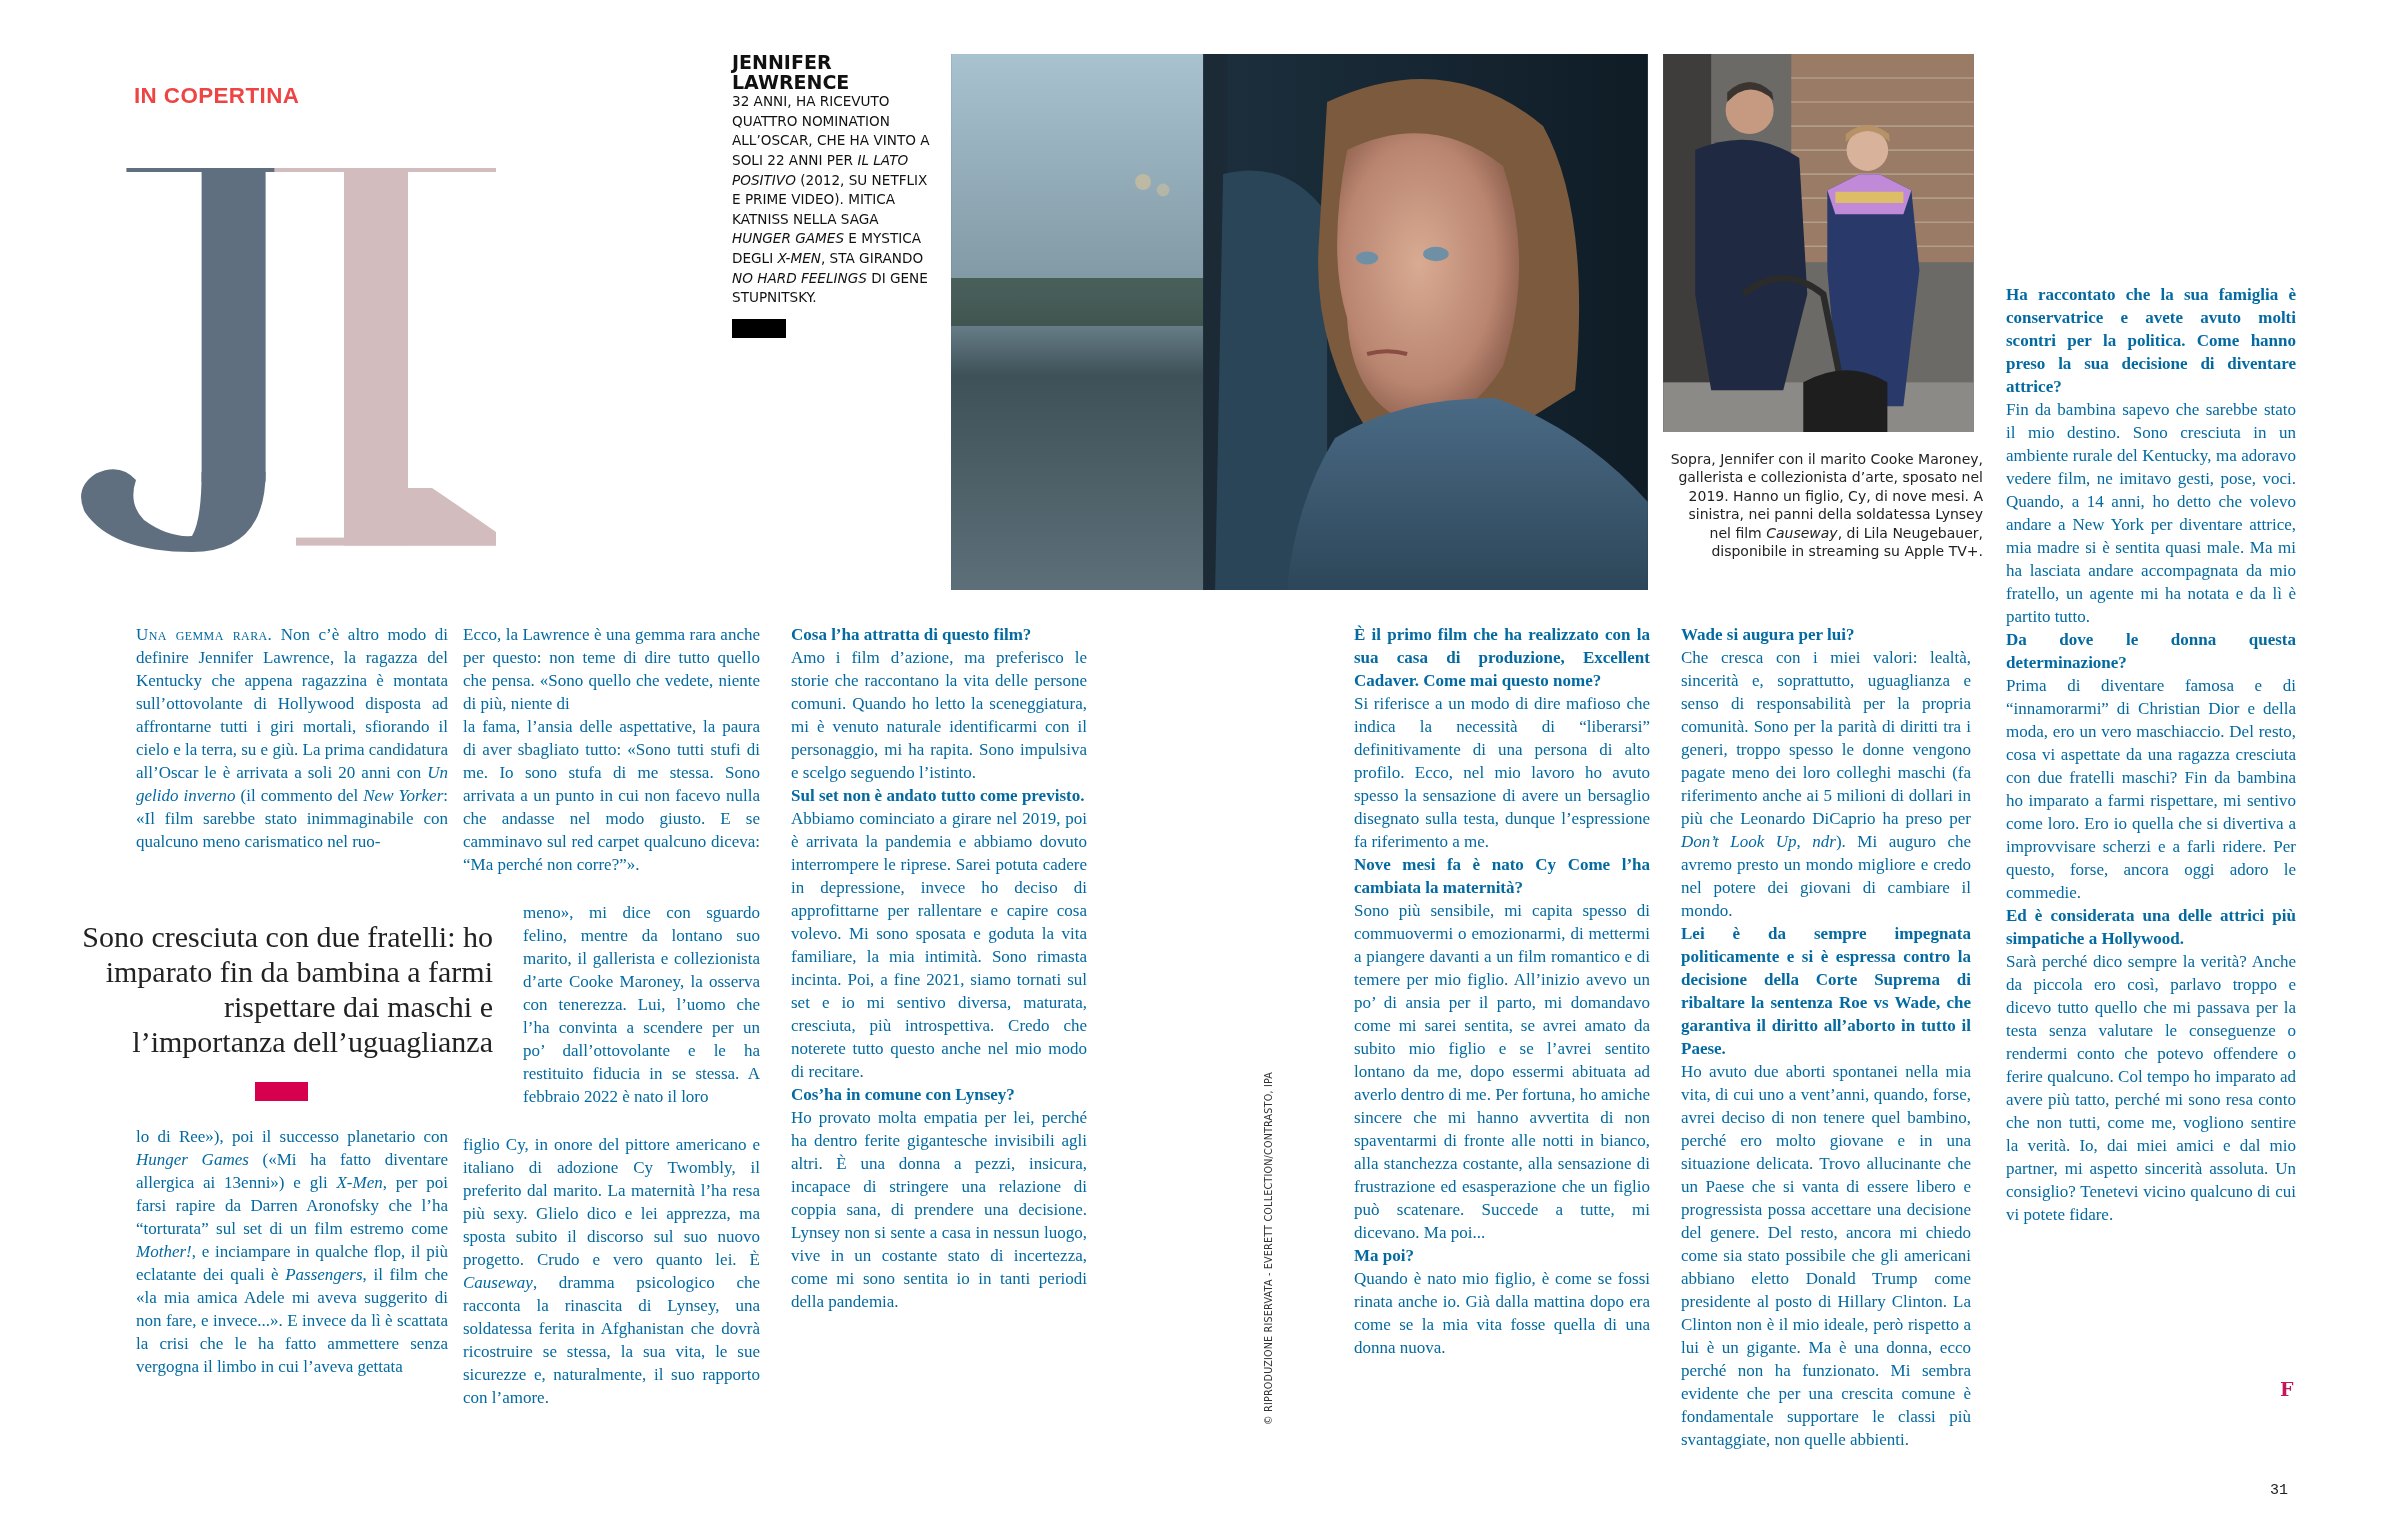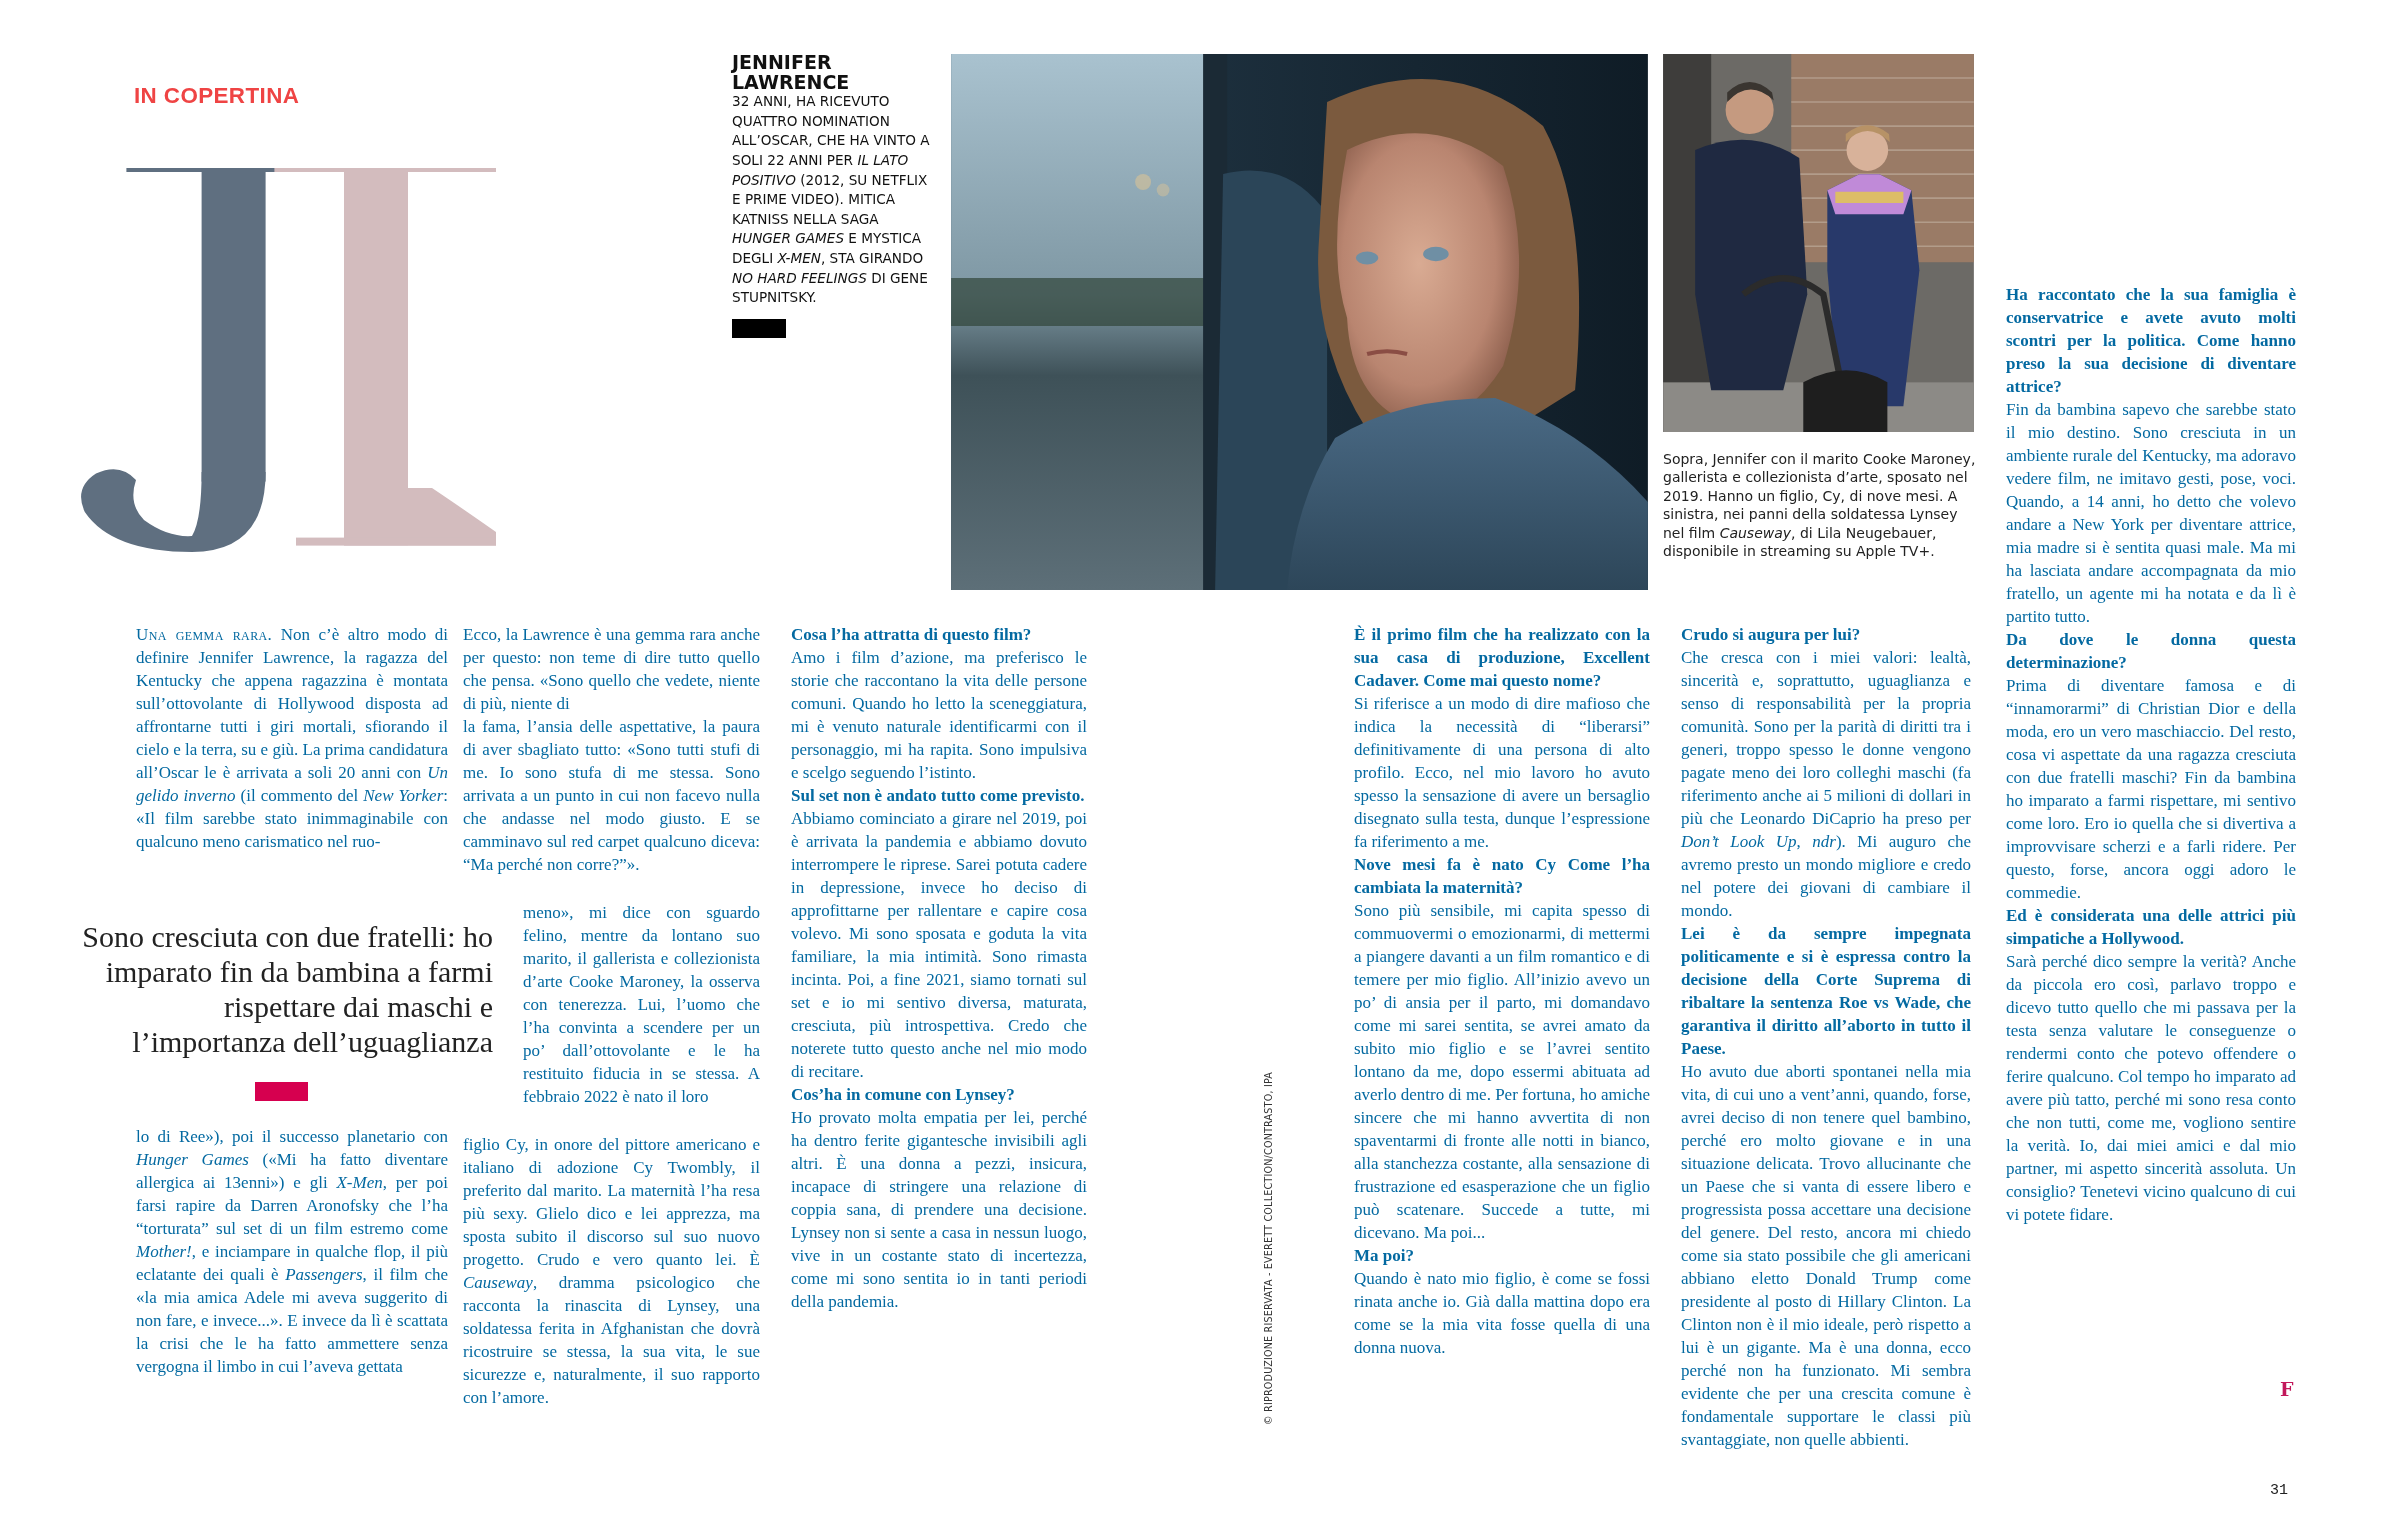--- a/index.html
+++ b/index.html
@@ -12,21 +12,21 @@
 
   
   .sidebar { left:732px; top:53px; width:200px; font-family:"DejaVu Sans", sans-serif; font-size:13.6px; line-height:19.6px; text-transform:uppercase; color:#111; }
   .sidebar .name { font-weight:bold; font-size:19px; }
   .sidebar .bar { width:54px; height:19px; background:#000; margin-top:11.2px; }
 
   
   .photo-main { left:951px; top:54px; width:697px; height:536px; overflow:hidden; }
   .photo-side { left:1663px; top:54px; width:311px; height:378px; overflow:hidden; }
 
-  .photo-caption { left:1663px; top:450px; width:320px; font-family:"DejaVu Sans", sans-serif; font-size:14px; line-height:18.4px; color:#222; }
+  .photo-caption { left:1663px; top:450px; width:320px; font-family:"DejaVu Sans", sans-serif; font-size:14px; line-height:18.4px; color:#222;text-align:right; }
   .photo-caption i { font-style:italic; }
 
   
   .col { position:absolute; font-family:Liberation Serif, serif; font-size:17px; line-height:23px; text-align:justify; color:#0369a1; hyphens:auto; }
   .col p { margin:0; }
   .col .q { font-weight:bold; }
   .col .sc { font-variant:small-caps; letter-spacing:0.4px; }
 
   .c1a { left:136px; top:623px; width:312px; }
   .c1b { left:136px; top:1125px; width:312px; }
@@ -182,21 +182,21 @@
 <div class="col c4">
   <p class="q">È il primo film che ha realizzato con la sua casa di produzione, Excellent Cadaver. Come mai questo nome?</p>
   <p>Si riferisce a un modo di dire mafioso che indica la necessità di “liberarsi” definitivamente di una persona di alto profilo. Ecco, nel mio lavoro ho avuto spesso la sensazione di avere un bersaglio disegnato sulla testa, dunque l’espressione fa riferimento a me.</p>
   <p class="q">Nove mesi fa è nato Cy Come l’ha cambiata la maternità?</p>
   <p>Sono più sensibile, mi capita spesso di commuovermi o emozionarmi, di mettermi a piangere davanti a un film romantico e di temere per mio figlio. All’inizio avevo un po’ di ansia per il parto, mi domandavo come mi sarei sentita, se avrei amato da subito mio figlio e se l’avrei sentito lontano da me, dopo essermi abituata ad averlo dentro di me. Per fortuna, ho amiche sincere che mi hanno avvertita di non spaventarmi di fronte alle notti in bianco, alla stanchezza costante, alla sensazione di frustrazione ed esasperazione che un figlio può scatenare. Succede a tutte, mi dicevano. Ma poi...</p>
   <p class="q">Ma poi?</p>
   <p>Quando è nato mio figlio, è come se fossi rinata anche io. Già dalla mattina dopo era come se la mia vita fosse quella di una donna nuova.</p>
 </div>
 
 <div class="col c5">
-  <p class="q">Crudo si augura per lui?</p>
+  <p class="q">Wade si augura per lui?</p>
   <p><span>Che cresca con i miei valori: lealtà, sincerità e, soprattutto, uguaglianza e senso di responsabilità per la propria comunità. Sono per la parità di diritti tra i generi, troppo spesso le donne vengono pagate meno dei loro colleghi maschi (fa riferimento anche ai 5 milioni di dollari in più che Leonardo DiCaprio ha preso per </span><i>Don’t Look Up</i><span>, </span><i>ndr</i><span>). Mi auguro che avremo presto un mondo migliore e credo nel potere dei giovani di cambiare il mondo.</span></p>
   <p class="q">Lei è da sempre impegnata politicamente e si è espressa contro la decisione della Corte Suprema di ribaltare la sentenza Roe vs Wade, che garantiva il diritto all’aborto in tutto il Paese.</p>
   <p>Ho avuto due aborti spontanei nella mia vita, di cui uno a vent’anni, quando, forse, avrei deciso di non tenere quel bambino, perché ero molto giovane e in una situazione delicata. Trovo allucinante che un Paese che si vanta di essere libero e progressista possa accettare una decisione del genere. Del resto, ancora mi chiedo come sia stato possibile che gli americani abbiano eletto Donald Trump come presidente al posto di Hillary Clinton. La Clinton non è il mio ideale, però rispetto a lui è un gigante. Ma è una donna, ecco perché non ha funzionato. Mi sembra evidente che per una crescita comune è fondamentale supportare le classi più svantaggiate, non quelle abbienti.</p>
 </div>
 
 <div class="col c6">
   <p class="q">Ha raccontato che la sua famiglia è conservatrice e avete avuto molti scontri per la politica. Come hanno preso la sua decisione di diventare attrice?</p>
   <p>Fin da bambina sapevo che sarebbe stato il mio destino. Sono cresciuta in un ambiente rurale del Kentucky, ma adoravo vedere film, ne imitavo gesti, pose, voci. Quando, a 14 anni, ho detto che volevo andare a New York per diventare attrice, mia madre si è sentita quasi male. Ma mi ha lasciata andare accompagnata da mio fratello, un agente mi ha notata e da lì è partito tutto.</p>
   <p class="q">Da dove le donna questa determinazione?</p>
   <p>Prima di diventare famosa e di “innamorarmi” di Christian Dior e della moda, ero un vero maschiaccio. Del resto, cosa vi aspettate da una ragazza cresciuta con due fratelli maschi? Fin da bambina ho imparato a farmi rispettare, mi sentivo come loro. Ero io quella che si divertiva a improvvisare scherzi e a farli ridere. Per questo, forse, ancora oggi adoro le commedie.</p>

